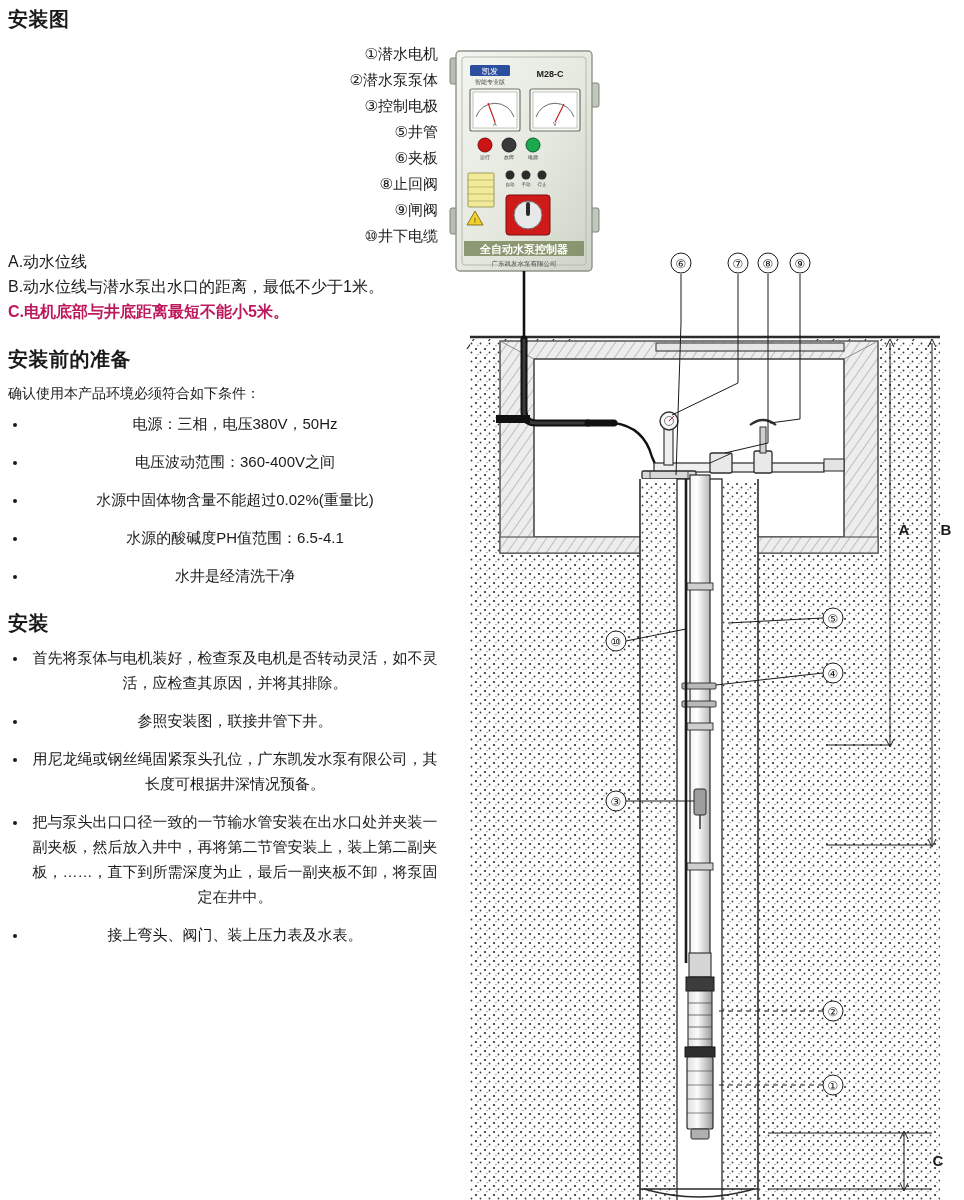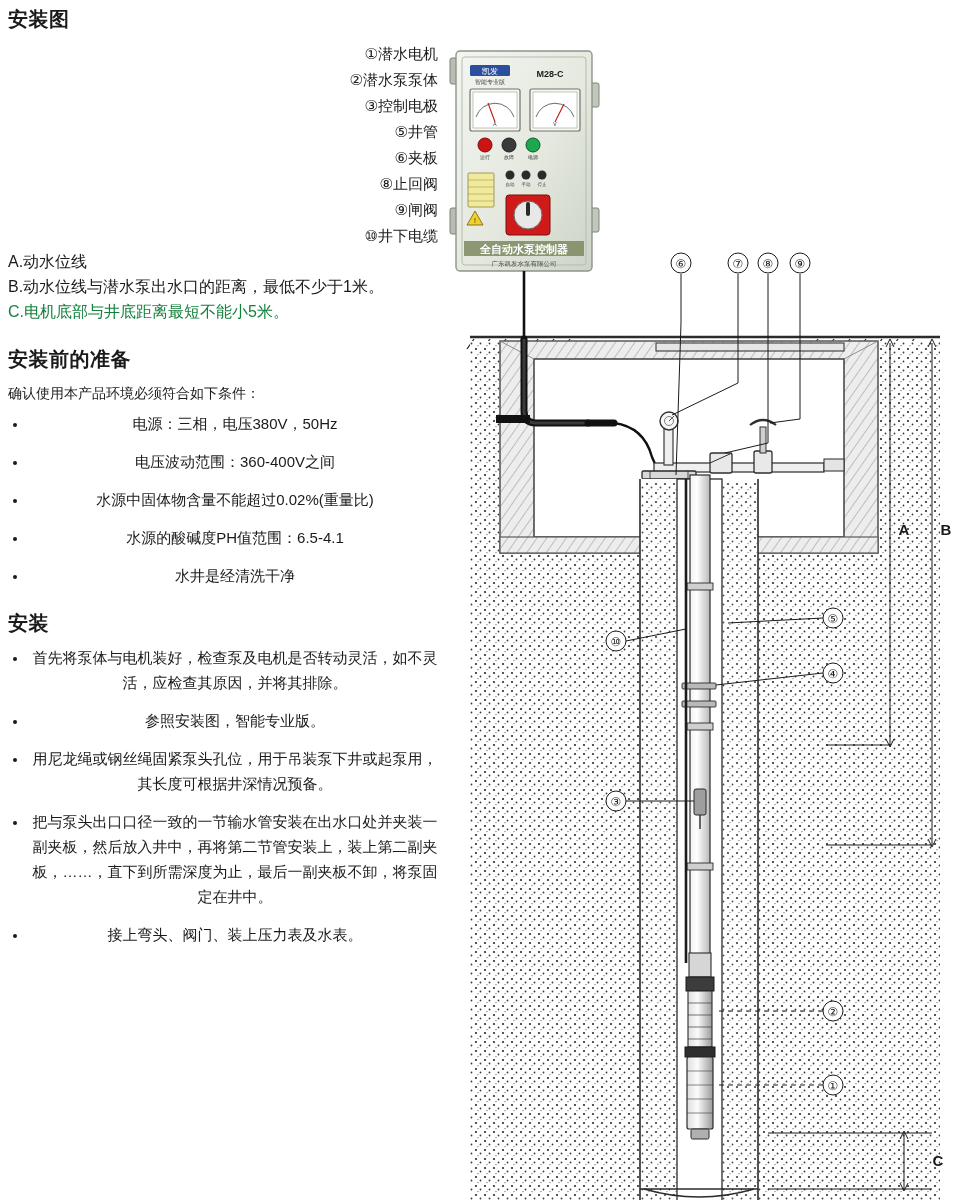--- a/index.html
+++ b/index.html
@@ -32,21 +32,21 @@
   ol.legend { list-style: none; margin: 0; padding: 0; }
   ol.legend li {
     font-size: 15px;
     line-height: 26px;
     white-space: nowrap;
     text-align: right;
   }
   ol.legend li .num { display: inline-block; width: 20px; }
 
   .note-line { font-size: 16px; line-height: 25px; }
-  .note-line.red { color: #15803d; }
+  .note-line.red { color: #be185d; font-weight: bold; }
 
   .pre-text { font-size: 14px; line-height: 24px; margin: 0 0 6px 0; }
 
   ul.bullets { margin: 4px 0 0 0; padding-left: 20px; text-align: center; }
   ul.bullets > li {
     font-size: 15px;
     line-height: 25px;
     margin-bottom: 13px;
     padding-left: 4px;
   }
@@ -93,22 +93,22 @@
       <li>电源：三相，电压380V，50Hz</li>
       <li>电压波动范围：360-400V之间</li>
       <li>水源中固体物含量不能超过0.02%(重量比)</li>
       <li>水源的酸碱度PH值范围：6.5-4.1</li>
       <li>水井是经清洗干净</li>
     </ul>
 
     <h2 class="section-title sub">安装</h2>
     <ul class="bullets install-list">
       <li>首先将泵体与电机装好，检查泵及电机是否转动灵活，如不灵活，应检查其原因，并将其排除。</li>
-      <li>参照安装图，智能专业版。</li>
-      <li>用尼龙绳或钢丝绳固紧泵头孔位，用于吊装泵下井或起泵用，其长度可根据井深情况预备。</li>
+      <li>参照安装图，联接井管下井。</li>
+      <li>用尼龙绳或钢丝绳固紧泵头孔位，广东凯发水泵有限公司，其长度可根据井深情况预备。</li>
       <li>把与泵头出口口径一致的一节输水管安装在出水口处并夹装一副夹板，然后放入井中，再将第二节管安装上，装上第二副夹板，……，直下到所需深度为止，最后一副夹板不卸，将泵固定在井中。</li>
       <li>接上弯头、阀门、装上压力表及水表。</li>
     </ul>
   </div>
 
   <div class="diagram">
     <svg width="524" height="1185" viewBox="0 0 524 1185" xmlns="http://www.w3.org/2000/svg">
       <defs>
 
         <pattern id="soil" width="9" height="9" patternUnits="userSpaceOnUse">

